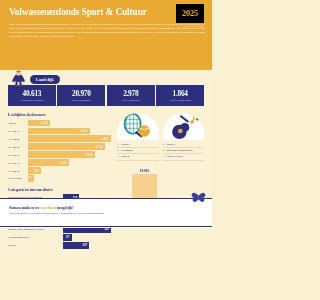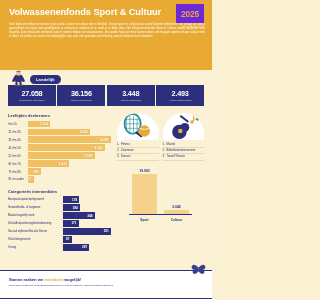--- a/index.html
+++ b/index.html
@@ -2,21 +2,21 @@
 <html><head>
 <meta charset="utf-8">
 <style>
   * { box-sizing: border-box; margin: 0; padding: 0; }
   html, body {
     width: 212px; height: 300px;
     font-family: "Liberation Sans", sans-serif;
     background: #faf0d2;
     overflow: hidden;
   }
-  .page { position: relative; width: 212px; height: 300px; background: #fbf1d4; }
+  .page { position: relative; width: 212px; height: 228px; background: #fbf1d4; font-family: Liberation Serif, serif; }
 
   
   .header {
     position: relative;
     background: #e8aa33;
     height: 70px;
     padding: 7px 8px 4px 9px;
   }
   .h-title {
     color: #ffffff;
@@ -30,21 +30,21 @@
     color: #ffffff;
     font-size: 7.4px;
     font-weight: bold;
     line-height: 9px;
     margin-top: 0.5px;
   }
   .year-badge {
     position: absolute;
     top: 4px; right: 8px;
     width: 28px; height: 19px;
-    background: #6d28d9;
+    background: #000000;
     display: flex; align-items: center; justify-content: center;
   }
   .year-badge span {
     color: #e8aa33; font-size: 8.4px; font-weight: bold; letter-spacing: -0.2px;
   }
   .edition {
     position: absolute;
     top: 24.5px; right: 8px;
     color: #fff4d8; font-size: 2.5px; opacity: 0.85;
     letter-spacing: 0.1px;
@@ -247,33 +247,33 @@
       <circle cx="15" cy="6" r="0.8" fill="#2b2f7c"></circle>
       <circle cx="19" cy="6" r="0.8" fill="#2b2f7c"></circle>
       <rect x="11" y="24" width="4" height="6" fill="#2b2f7c"></rect>
       <rect x="19" y="24" width="4" height="6" fill="#2b2f7c"></rect>
     </svg>
     <div class="tag-landelijk">Landelijk</div>
   </div>
 
   <div class="kpi-row">
     <div class="kpi">
-      <div class="kpi-val">27.058</div>
+      <div class="kpi-val">40.613</div>
       <div class="kpi-lab">Toegekende aanvragen</div>
     </div>
     <div class="kpi">
-      <div class="kpi-val">36.156</div>
+      <div class="kpi-val">20.970</div>
       <div class="kpi-lab">Unieke deelnemers</div>
     </div>
     <div class="kpi">
-      <div class="kpi-val">3.448</div>
+      <div class="kpi-val">2.978</div>
       <div class="kpi-lab">Actieve aanbieders</div>
     </div>
     <div class="kpi">
-      <div class="kpi-val">2.493</div>
+      <div class="kpi-val">1.864</div>
       <div class="kpi-lab">Actieve intermediairs</div>
     </div>
   </div>
 
   <div class="body">
 
     <div class="col-left">
       <div class="sect-title">Leeftijden deelnemers</div>
       <div id="age-bars">
           <div class="agebar-row">

